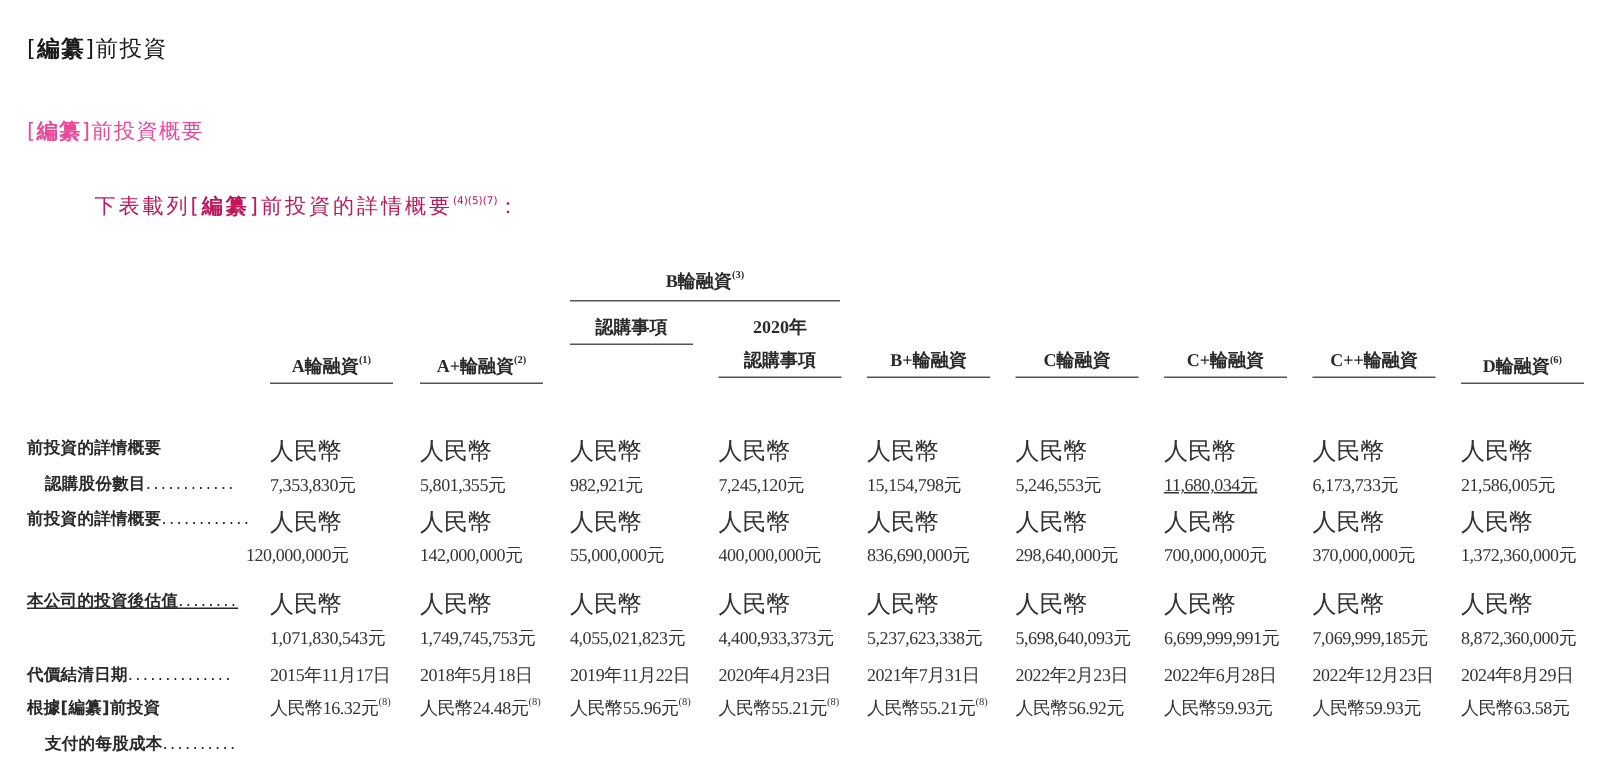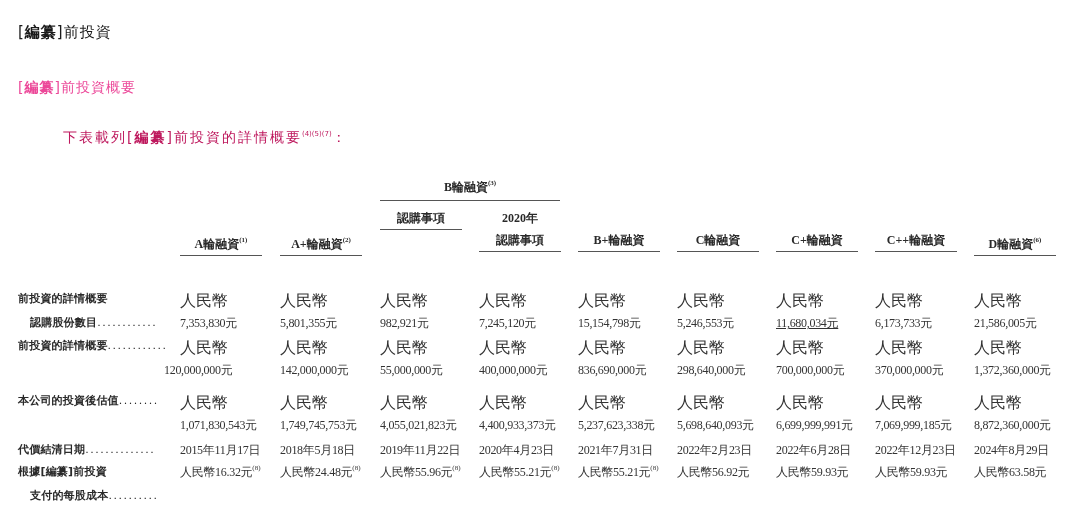--- a/index.html
+++ b/index.html
@@ -190,21 +190,21 @@
     <div class="cell" style="top: 338px; left: 578px;"><span class="cny">人民幣</span></div>
     <div class="cell" style="top: 362px; left: 578px;">836,690,000元</div>
     <div class="cell" style="top: 338px; left: 677px;"><span class="cny">人民幣</span></div>
     <div class="cell" style="top: 362px; left: 677px;">298,640,000元</div>
     <div class="cell" style="top: 338px; left: 776px;"><span class="cny">人民幣</span></div>
     <div class="cell" style="top: 362px; left: 776px;">700,000,000元</div>
     <div class="cell" style="top: 338px; left: 875px;"><span class="cny">人民幣</span></div>
     <div class="cell" style="top: 362px; left: 875px;">370,000,000元</div>
     <div class="cell" style="top: 338px; left: 974px;"><span class="cny">人民幣</span></div>
     <div class="cell" style="top: 362px; left: 974px;">1,372,360,000元</div>
-    <div class="row-label" style="top: 393px;"><span>本公司的投資後估值</span><span class="dots">........</span></div>
+    <div class="row-label" style="top: 393px; text-decoration: underline;"><span>本公司的投資後估值</span><span class="dots">........</span></div>
     <div class="cell" style="top: 393px; left: 180px;"><span class="cny">人民幣</span></div>
     <div class="cell" style="top: 417px; left: 180px;">1,071,830,543元</div>
     <div class="cell" style="top: 393px; left: 280px;"><span class="cny">人民幣</span></div>
     <div class="cell" style="top: 417px; left: 280px;">1,749,745,753元</div>
     <div class="cell" style="top: 393px; left: 380px;"><span class="cny">人民幣</span></div>
     <div class="cell" style="top: 417px; left: 380px;">4,055,021,823元</div>
     <div class="cell" style="top: 393px; left: 479px;"><span class="cny">人民幣</span></div>
     <div class="cell" style="top: 417px; left: 479px;">4,400,933,373元</div>
     <div class="cell" style="top: 393px; left: 578px;"><span class="cny">人民幣</span></div>
     <div class="cell" style="top: 417px; left: 578px;">5,237,623,338元</div>

